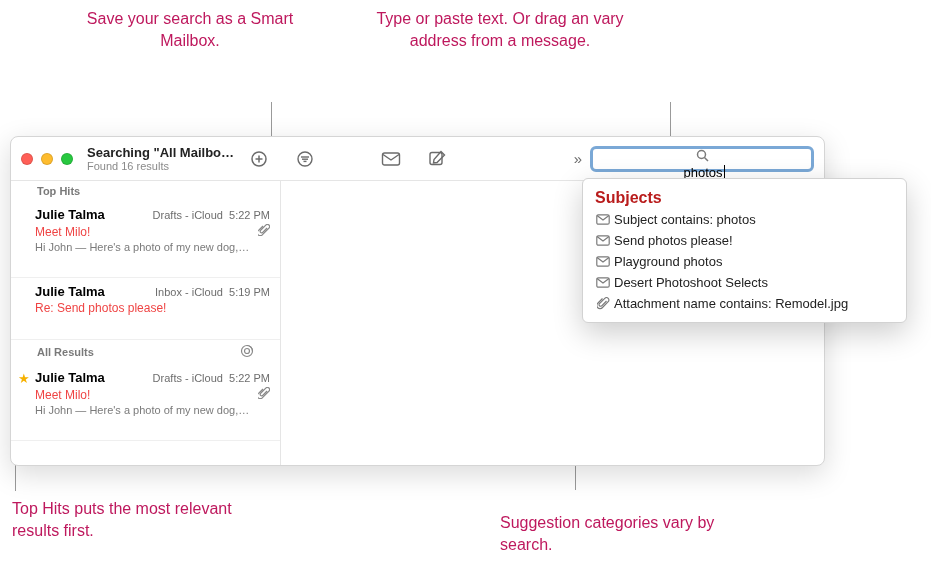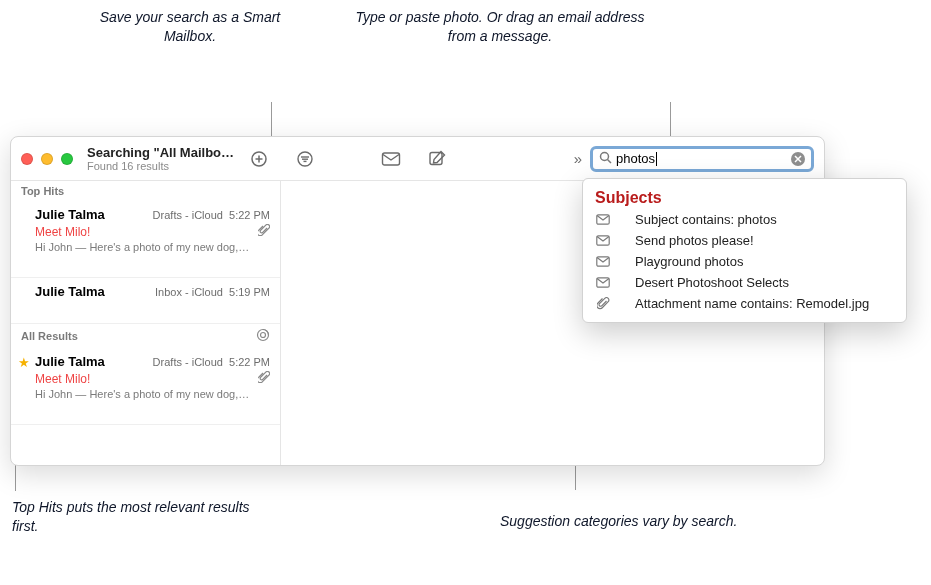--- a/index.html
+++ b/index.html
@@ -7,26 +7,25 @@
       font-family: -apple-system, BlinkMacSystemFont, "Helvetica Neue", Arial, sans-serif;
       background: #fff;
       width: 931px;
       height: 585px;
       position: relative;
       font-size: 13px;
       color: #333;
     }
     .callout {
       position: absolute;
-      font-size: 14px;
+      font-size: 16px;
       line-height: 1.35;
-      color: #0f172a;
+      color: #be185d;
       text-align: center;
       font-weight: 400;
-      font-style: italic;
     }
     .window {
       position: absolute;
       left: 10px;
       top: 136px;
       width: 815px;
       height: 330px;
       background: #fff;
       border: 1px solid #d5d5d5;
       border-radius: 8px;
@@ -77,20 +76,21 @@
     .search-field {
       position: relative;
       width: 224px;
       height: 26px;
       border: 3px solid #7aa8d6;
       border-radius: 6px;
       display: flex;
       align-items: center;
       padding: 0 6px;
       background: #fff;
+      flex-direction: column;
     }
     .search-input {
       border: none;
       outline: none;
       font-size: 13px;
       width: 100%;
       padding-left: 4px;
       background: transparent;
     }
     .search-clear {
@@ -109,21 +109,21 @@
     .msg-list {
       width: 270px;
       border-right: 1px solid #e5e5e5;
       overflow: hidden;
       position: relative;
     }
     .section-hdr {
       display: flex;
       align-items: center;
       justify-content: space-between;
-      padding: 4px 10px;
+      padding: 4px 26px;
       font-size: 11px;
       font-weight: 700;
       color: #7a7a7a;
       text-transform: none;
       background: #fff;
     }
     .msg-item {
       padding: 6px 10px 24px 24px;
       border-bottom: 1px solid #efefef;
       position: relative;
@@ -170,21 +170,21 @@
     }
     .sugg-hdr {
       padding: 4px 12px 2px 12px;
       font-size: 16px;
       font-weight: 700;
       color: #b91c1c;
     }
     .sugg-item {
       display: flex;
       align-items: center;
-      gap: 24px;
+      gap: 3px;
       padding: 3px 12px;
       color: #222;
       cursor: pointer;
     }
     .sugg-icon { width: 16px; color: #7a7a7a; display:flex; justify-content:center; }
     
     .leader {
       position: absolute;
       background: #9a9a9a;
     }
@@ -198,21 +198,21 @@
       height: 14px;
       background: #000;
       vertical-align: middle;
       margin-left: 1px;
     }
   </style>
 </head>
 <body>
 
 <div class="callout" style="left:80px; top:8px; width:220px;">Save your search as a Smart Mailbox.</div>
-<div class="callout" style="left:350px; top:8px; width:300px;">Type or paste photo. Or drag an email address from a message.</div>
+<div class="callout" style="left:350px; top:8px; width:300px;">Type or paste text. Or drag an vary address from a message.</div>
 <div class="callout" style="left:12px; top:498px; width:260px; text-align:left;">Top Hits puts the most relevant results first.</div>
 <div class="callout" style="left:500px; top:512px; width:260px; text-align:left;">Suggestion categories vary by search.</div>
 
 <div class="leader" style="left:271px; top:102px; width:1px; height:50px;"></div>
 <div class="leader" style="left:670px; top:102px; width:1px; height:36px;"></div>
 <div class="bracket" style="left:15px; top:185px; height:274px;"></div>
 <div class="leader" style="left:15px; top:459px; width:1px; height:32px;"></div>
 <div class="leader" style="left:575px; top:200px; width:1px; height:290px;"></div>
 
 <div class="window">
@@ -299,20 +299,23 @@
               </svg>
           </span>
         </div>
         <div class="msg-preview">Hi John — Here's a photo of my new dog,…</div>
       </div>
 
       <div class="msg-item">
         <div class="msg-row1">
           <span class="msg-sender">Julie Talma</span>
           <span class="msg-meta"><span>Inbox - iCloud</span>&nbsp;&nbsp;<span>5:19 PM</span></span>
+        </div>
+        <div class="msg-row2">
+          <span class="msg-subject">Re: Send photos please!</span>
         </div>
       </div>
 
       <div class="section-hdr">
         <span>All Results</span>
         <span class="shortcut-icon">
           <svg width="14" height="14" viewBox="0 0 14 14" fill="none" stroke="#8a8a8a" stroke-width="1.2">
               <circle cx="7" cy="7" r="5.5"></circle>
               <circle cx="7" cy="7" r="2.5"></circle>
               <path d="M7 1.5 A5.5 5.5 0 0 1 12.5 7" stroke-width="1.2"></path>

